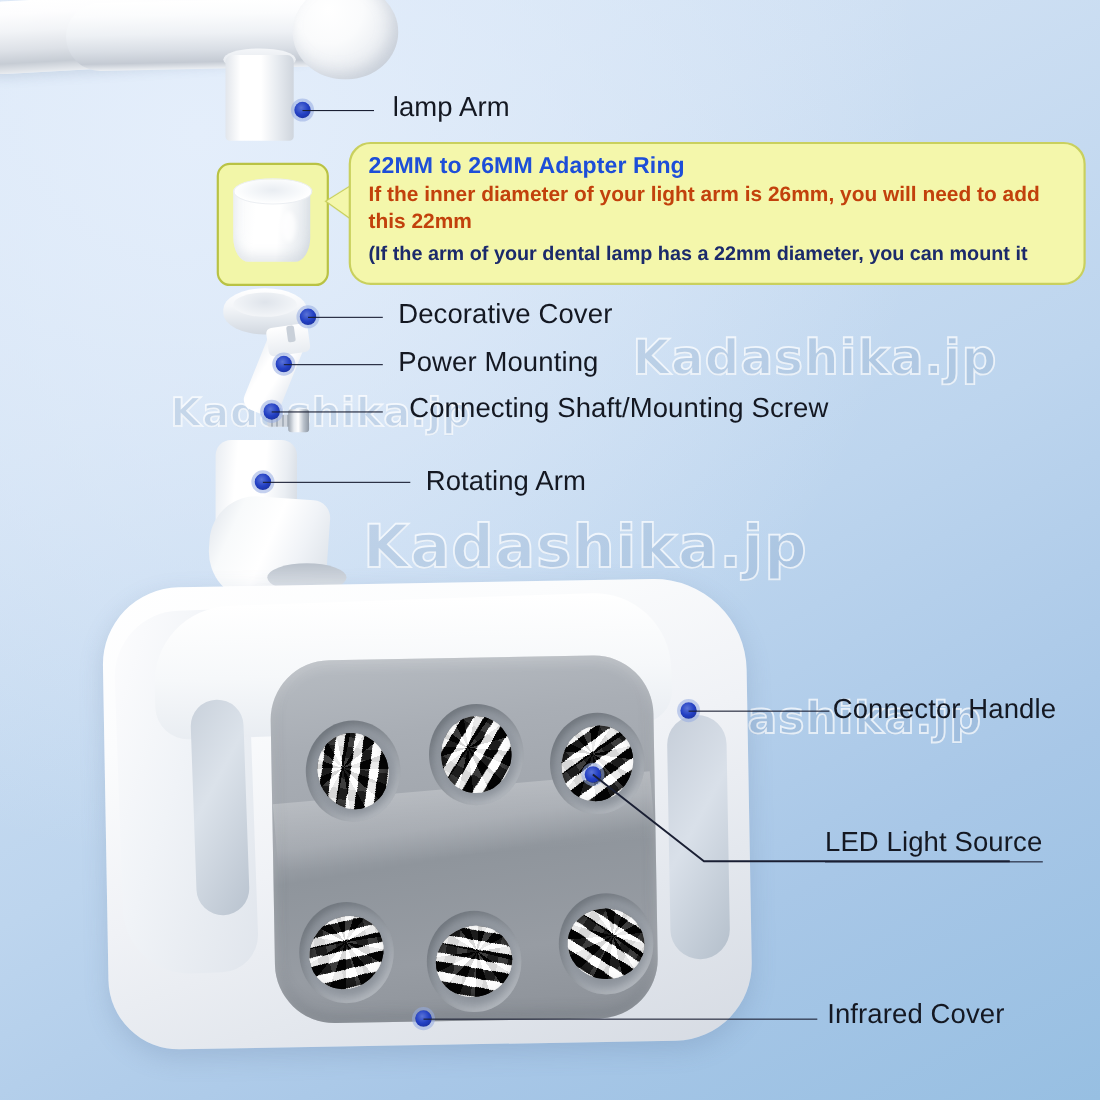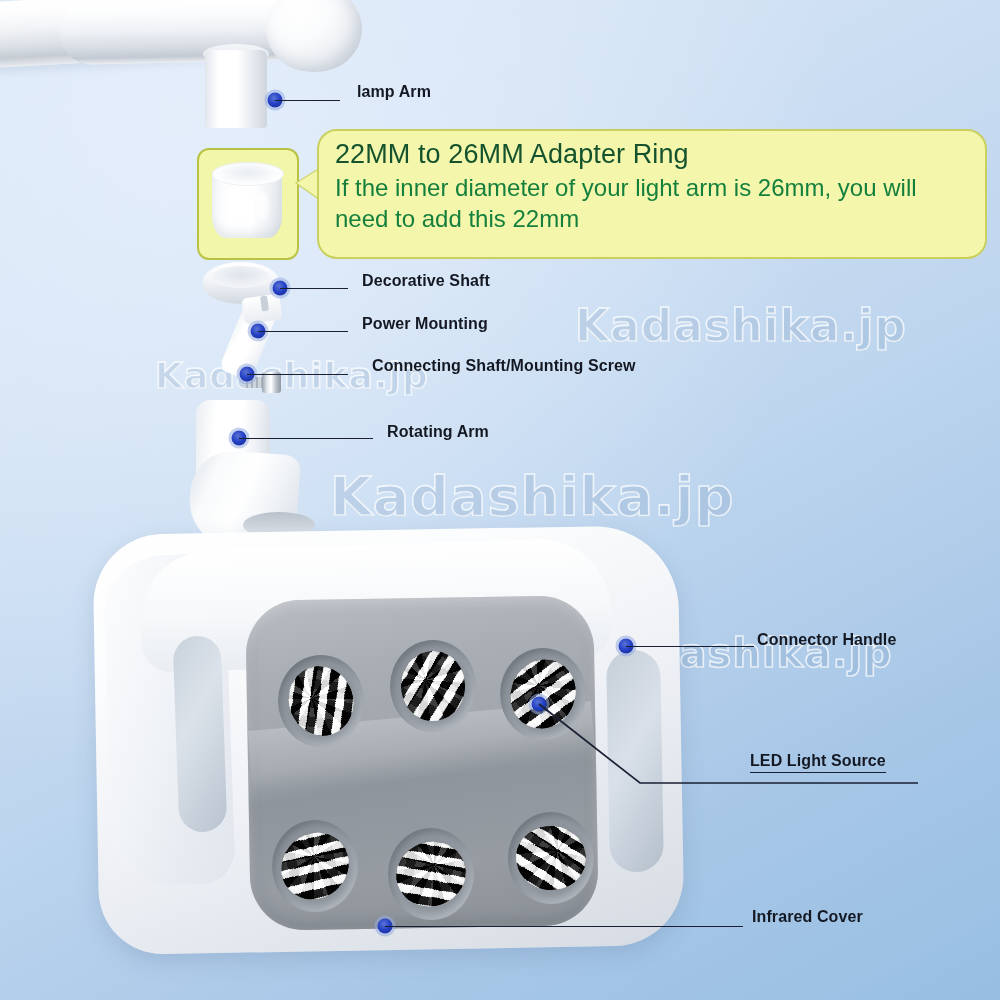--- a/index.html
+++ b/index.html
@@ -223,22 +223,22 @@
   }
   .lead{
     position:absolute;height:0;border-top:1.7px solid #1a1f33;
     transform-origin:0 50%;
   }
 
   
   .label{
     position:absolute;
     color:#141822;
-    font-size:16px;
-    font-weight:700;
+    font-size:25px;
+    font-weight:400;
     letter-spacing:.1px;
     white-space:nowrap;
   }
   .label.underlined{border-bottom:1.7px solid #1a1f33;padding-bottom:2px;text-align:center;}
 
   
   .bubble{
     position:absolute;left:317px;top:129px;width:670px;height:130px;
     background:#f4f7ab;
     border:2px solid #c9d05e;
@@ -248,26 +248,26 @@
   }
   .bubble-tail{
     position:absolute;left:297px;top:168px;width:0;height:0;
     border-top:15px solid transparent;
     border-bottom:17px solid transparent;
     border-right:24px solid #f4f7ab;
     filter:drop-shadow(-2px 0 0 #c9d05e);
   }
   .bubble h3{
     margin:0 0 3px 0;
-    font-size:27px;font-weight:400;color:#14532d;
+    font-size:21px;font-weight:700;color:#1d4ed8;
     letter-spacing:.1px;
   }
   .bubble p{
     margin:0;
-    font-size:24px;line-height:1.28;color:#15803d;font-weight:400;
+    font-size:19px;line-height:1.28;color:#c2410c;font-weight:700;
   }
   .bubble p.note{
     margin-top:5px;
     font-size:18px;font-weight:700;color:#1b2a6b;line-height:1.22;
   }
 </style>
 </head>
 <body>
 
 <div id="stage">
@@ -330,29 +330,30 @@
       </div>
       <div class="led" style="left: 508px; top: 812px;">
         <div class="lens" style="transform: rotate(95deg);"></div>
       </div>
     </div>
 
   <div class="bubble-tail"></div>
   <div class="bubble">
     <h3>22MM to 26MM Adapter Ring</h3>
     <p>If the inner diameter of your light arm is 26mm, you will need to add  this 22mm</p>
+    <p class="note">(If the arm of your dental lamp has a 22mm diameter, you can mount it</p>
   </div>
 
   <div id="anno-layer">
       <div class="dot" style="left: 275px; top: 100px;"></div>
       <div class="lead" style="left: 275px; top: 100px; width: 65px;"></div>
       <div class="label" style="left: 357px; top: 83px;">lamp Arm</div>
       <div class="dot" style="left: 280px; top: 288px;"></div>
       <div class="lead" style="left: 280px; top: 288px; width: 68px;"></div>
-      <div class="label" style="left: 362px; top: 272px;">Decorative Shaft</div>
+      <div class="label" style="left: 362px; top: 272px;">Decorative Cover</div>
       <div class="dot" style="left: 258px; top: 331px;"></div>
       <div class="lead" style="left: 258px; top: 331px; width: 90px;"></div>
       <div class="label" style="left: 362px; top: 315px;">Power Mounting</div>
       <div class="dot" style="left: 247px; top: 374px;"></div>
       <div class="lead" style="left: 247px; top: 374px; width: 101px;"></div>
       <div class="label" style="left: 372px; top: 357px;">Connecting Shaft/Mounting Screw</div>
       <div class="dot" style="left: 239px; top: 438px;"></div>
       <div class="lead" style="left: 239px; top: 438px; width: 134px;"></div>
       <div class="label" style="left: 387px; top: 423px;">Rotating Arm</div>
       <div class="dot" style="left: 626px; top: 646px;"></div>

